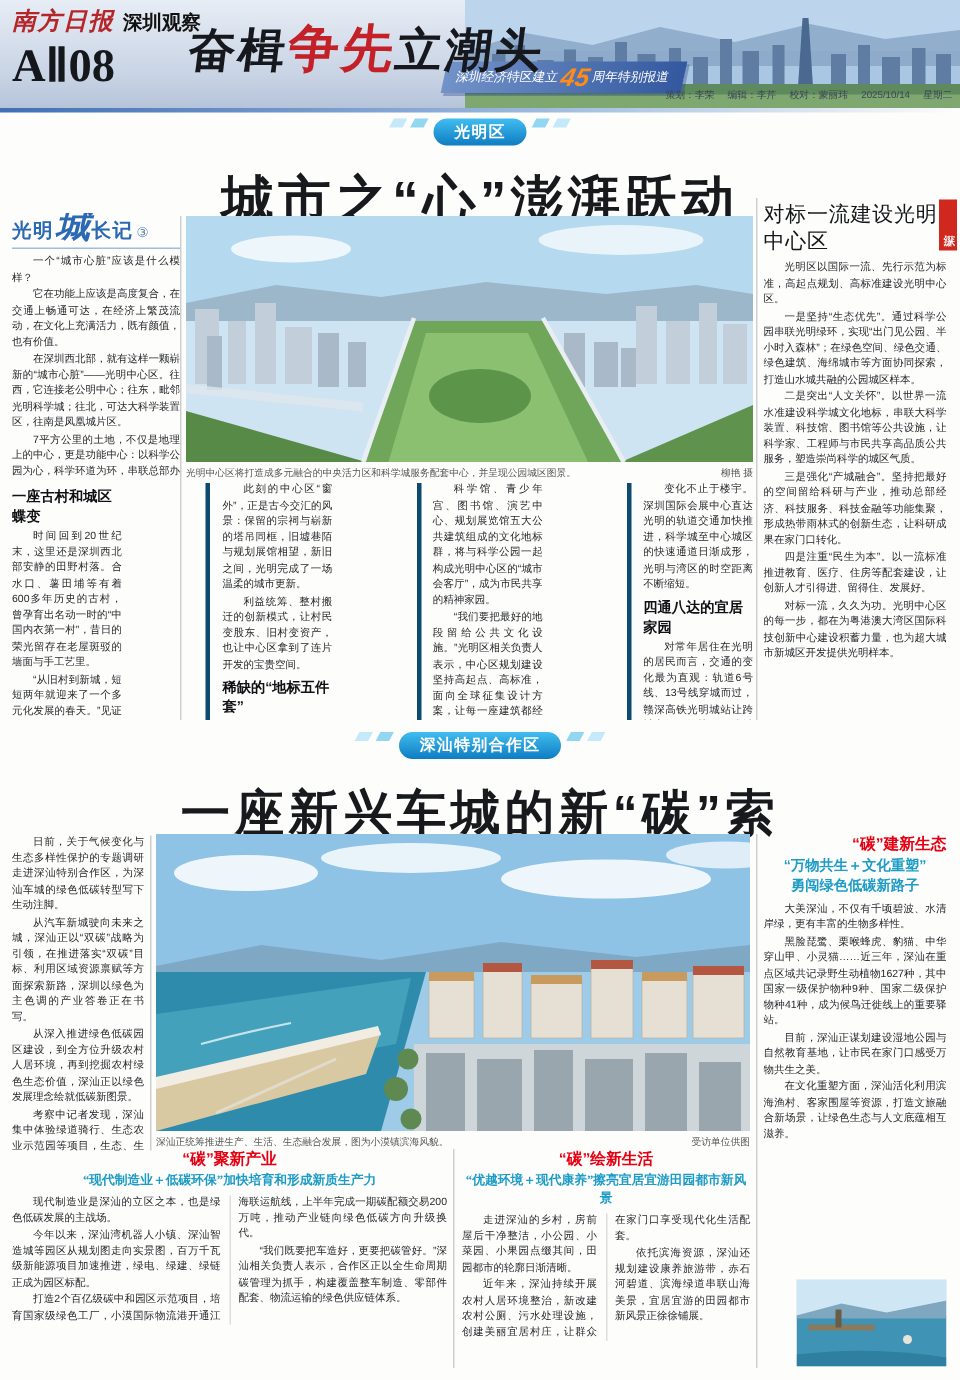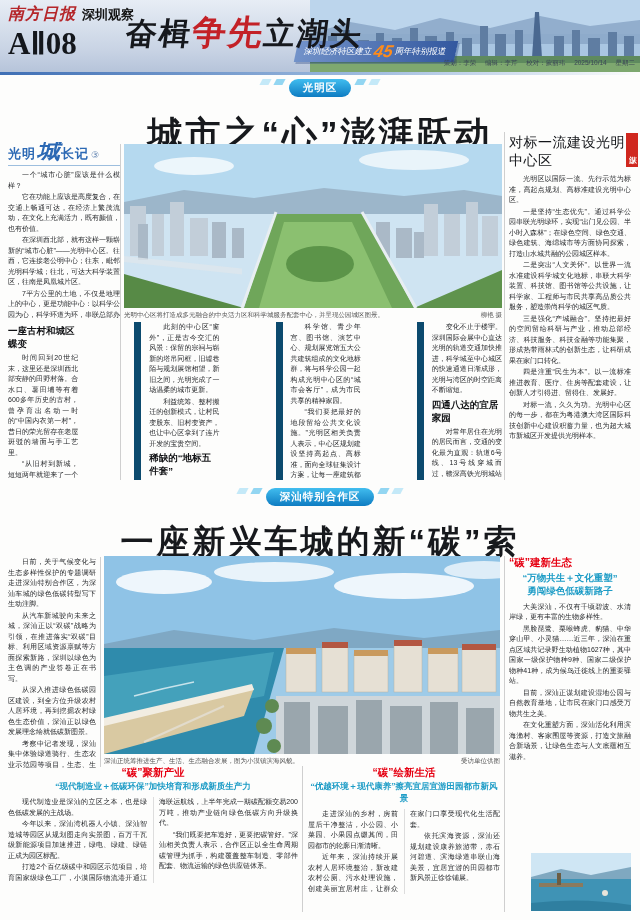--- a/index.html
+++ b/index.html
@@ -53,27 +53,27 @@
   .photo-frame{position:absolute;overflow:hidden;background:#cfe2ef;}
   #photo1{left:124px;top:144px;width:378px;height:164px;}
   .caption{position:absolute;display:flex;justify-content:space-between;font-size:6.5px;color:#555;}
   #cap1{left:124px;top:311px;width:378px;}
   .col-right1{position:absolute;left:509px;top:134px;width:122px;height:346px;overflow:hidden;}
   .col-right1 h2{font-size:14px;font-weight:400;color:#14161a;margin:0 0 4px 0;letter-spacing:.5px;}
   .red-tag{position:absolute;left:626px;top:133px;width:12px;height:34px;background:#d0271e;
            color:#fff;font-size:8px;writing-mode:vertical-rl;text-align:center;line-height:12px;z-index:4;}
   .body-cols{position:absolute;left:8px;top:322px;width:494px;height:158px;display:flex;overflow:hidden;gap:48px;}
   .bcol{flex:1;overflow:hidden;}
-  .bcol + .bcol{border-left:7px solid #0c4a6e;padding-left:8px;margin-left:8px;}
+  .bcol + .bcol{border-left:3px solid #0c4a6e;padding-left:8px;margin-left:8px;}
   
   .col-intro2{position:absolute;left:8px;top:557px;width:88px;height:212px;overflow:hidden;}
   #photo2{left:104px;top:556px;width:396px;height:198px;}
   #cap2{left:104px;top:757px;width:396px;}
   .col-right2{position:absolute;left:509px;top:556px;width:122px;height:358px;overflow:hidden;}
-  .r2-red{font-size:10.5px;font-weight:bold;color:#e60012;text-align:left;margin-bottom:2px;}
+  .r2-red{font-size:10.5px;font-weight:bold;color:#e60012;text-align:right;margin-bottom:2px;}
   .r2-teal{font-size:9.5px;font-weight:bold;color:#1d9cc6;text-align:center;line-height:1.35;margin-bottom:4px;}
   #photo3{left:531px;top:853px;width:100px;height:58px;}
   .groupA{position:absolute;left:8px;top:766px;width:290px;height:148px;overflow:hidden;}
   .groupB{position:absolute;left:308px;top:766px;width:192px;height:148px;overflow:hidden;}
   .g-red{font-size:10.5px;font-weight:bold;color:#e60012;text-align:center;}
   .g-teal{font-size:8.5px;font-weight:bold;color:#1d9cc6;text-align:center;margin-top:1px;font-family:Liberation Serif, serif;}
   .g-text{column-count:2;column-gap:12px;column-rule:1px solid #ddd;margin-top:4px;}
 </style>
 </head>
 <body>

